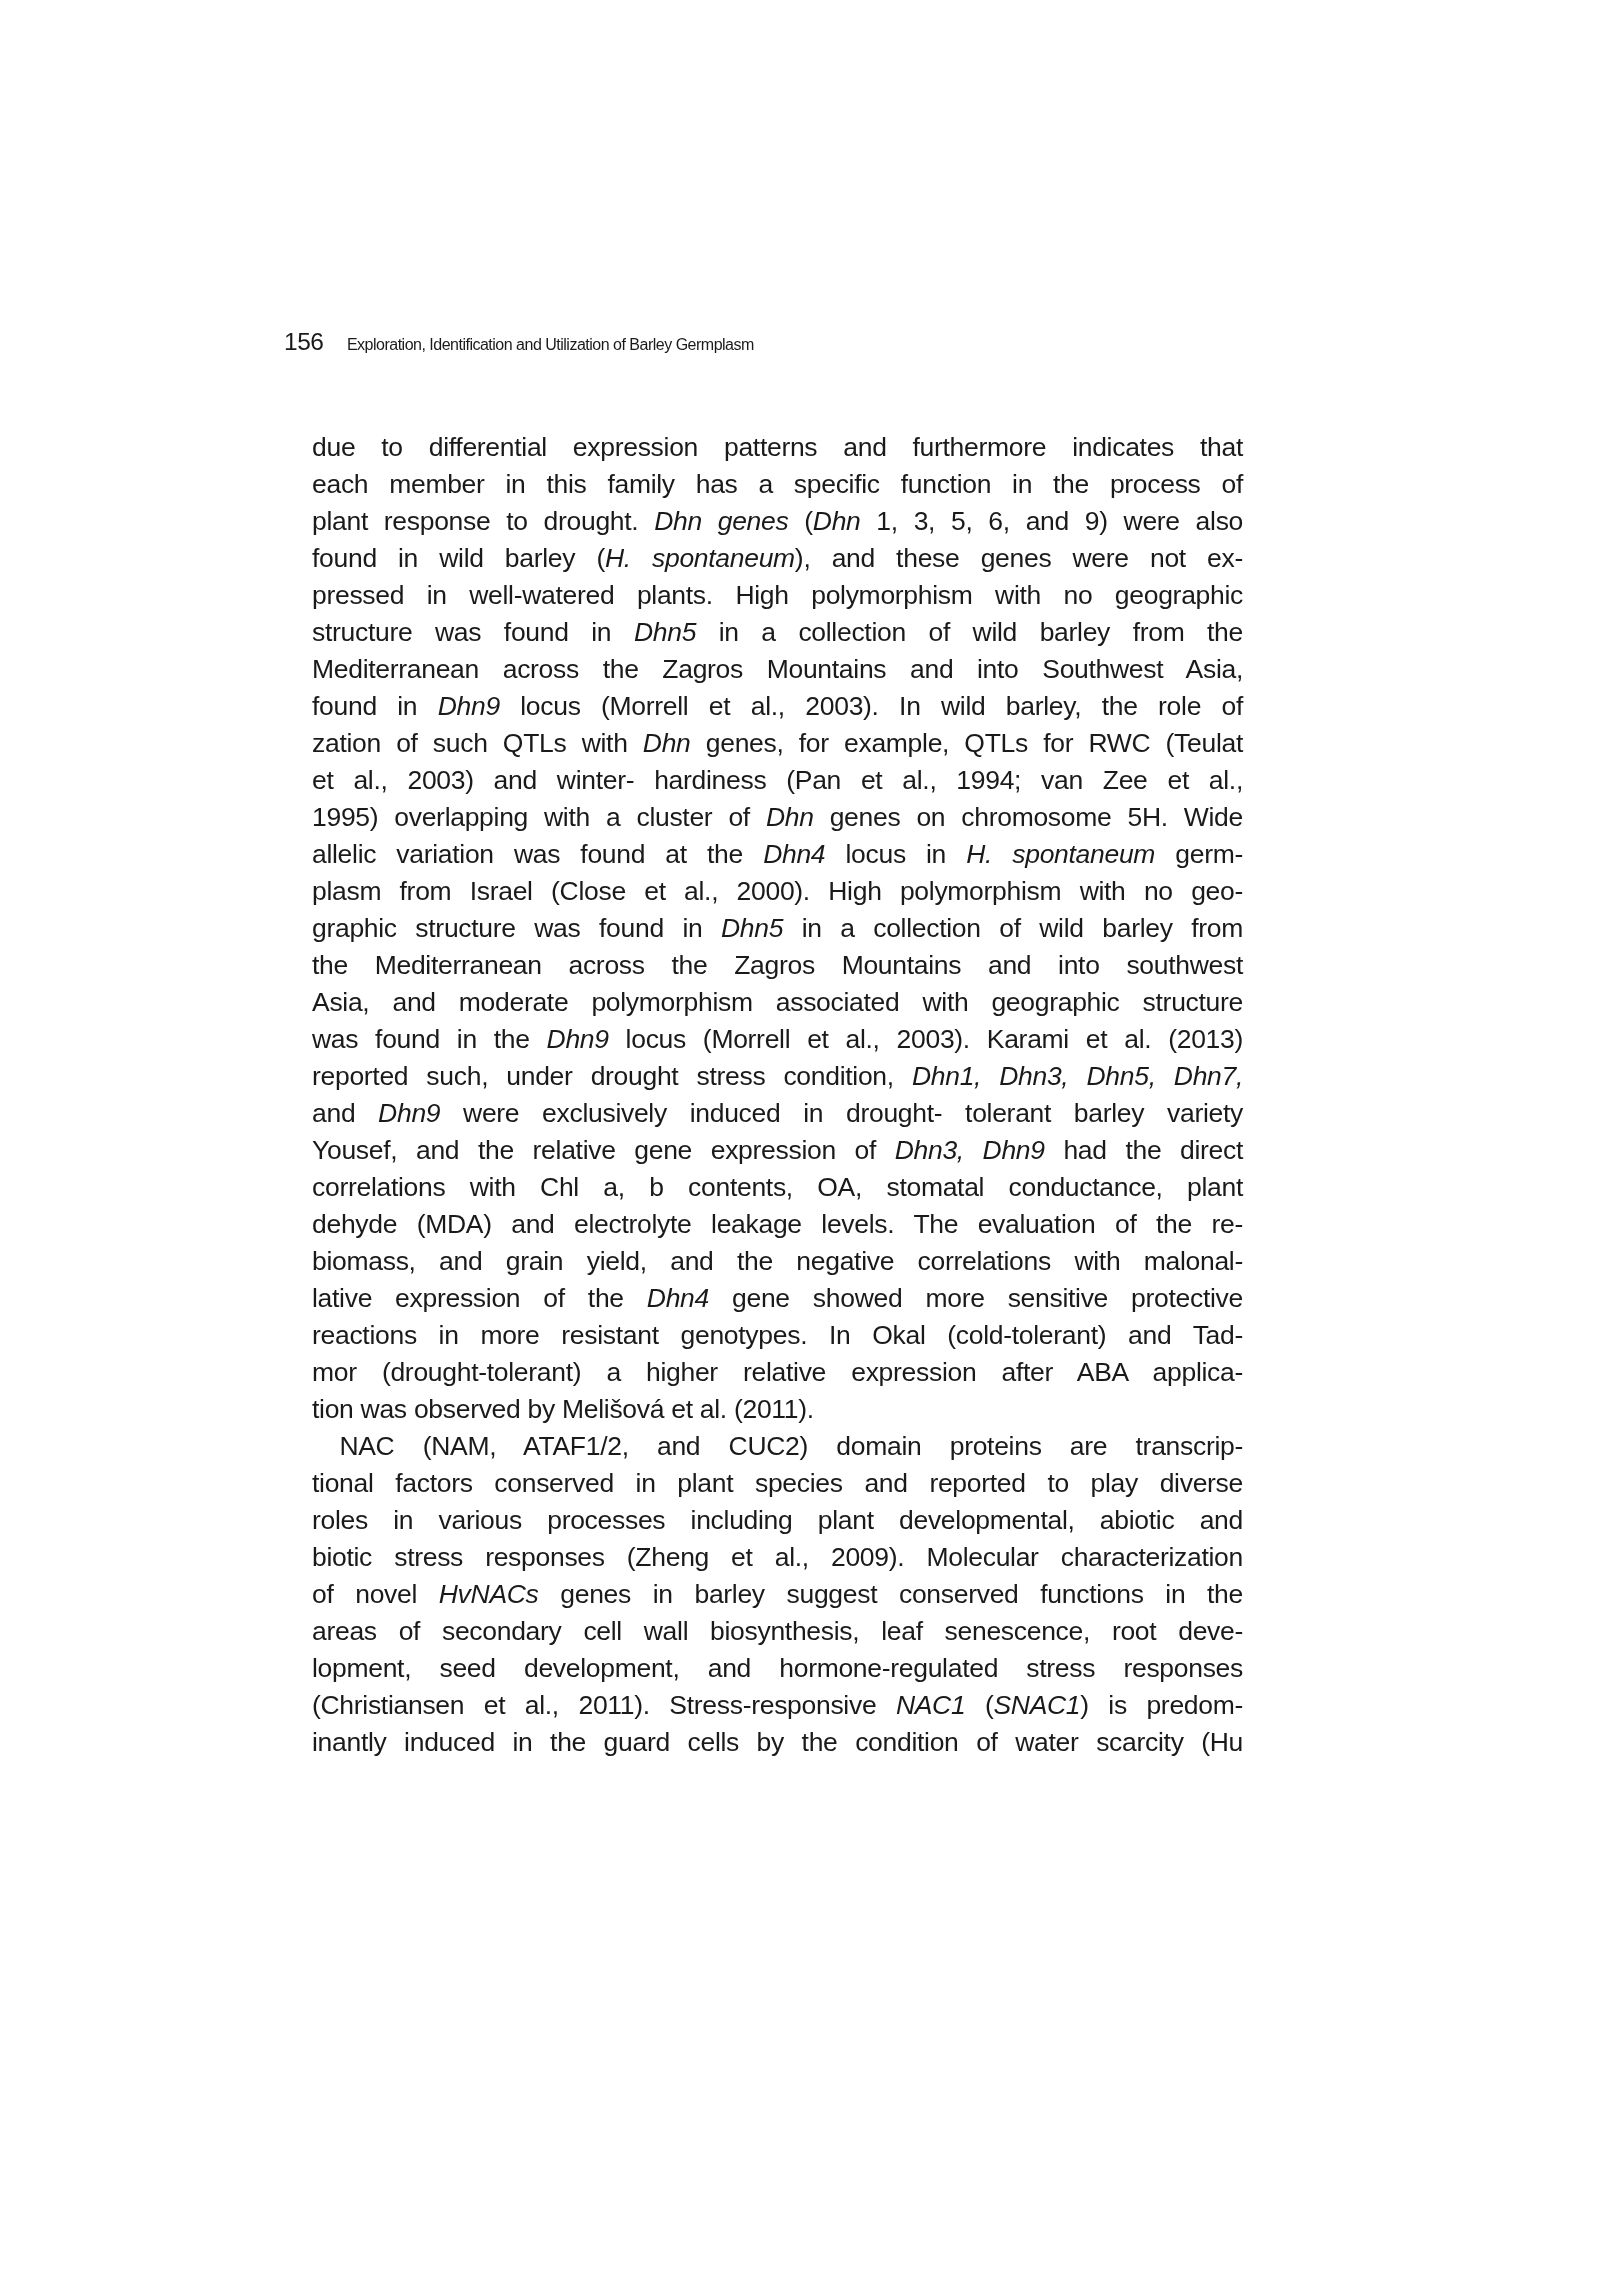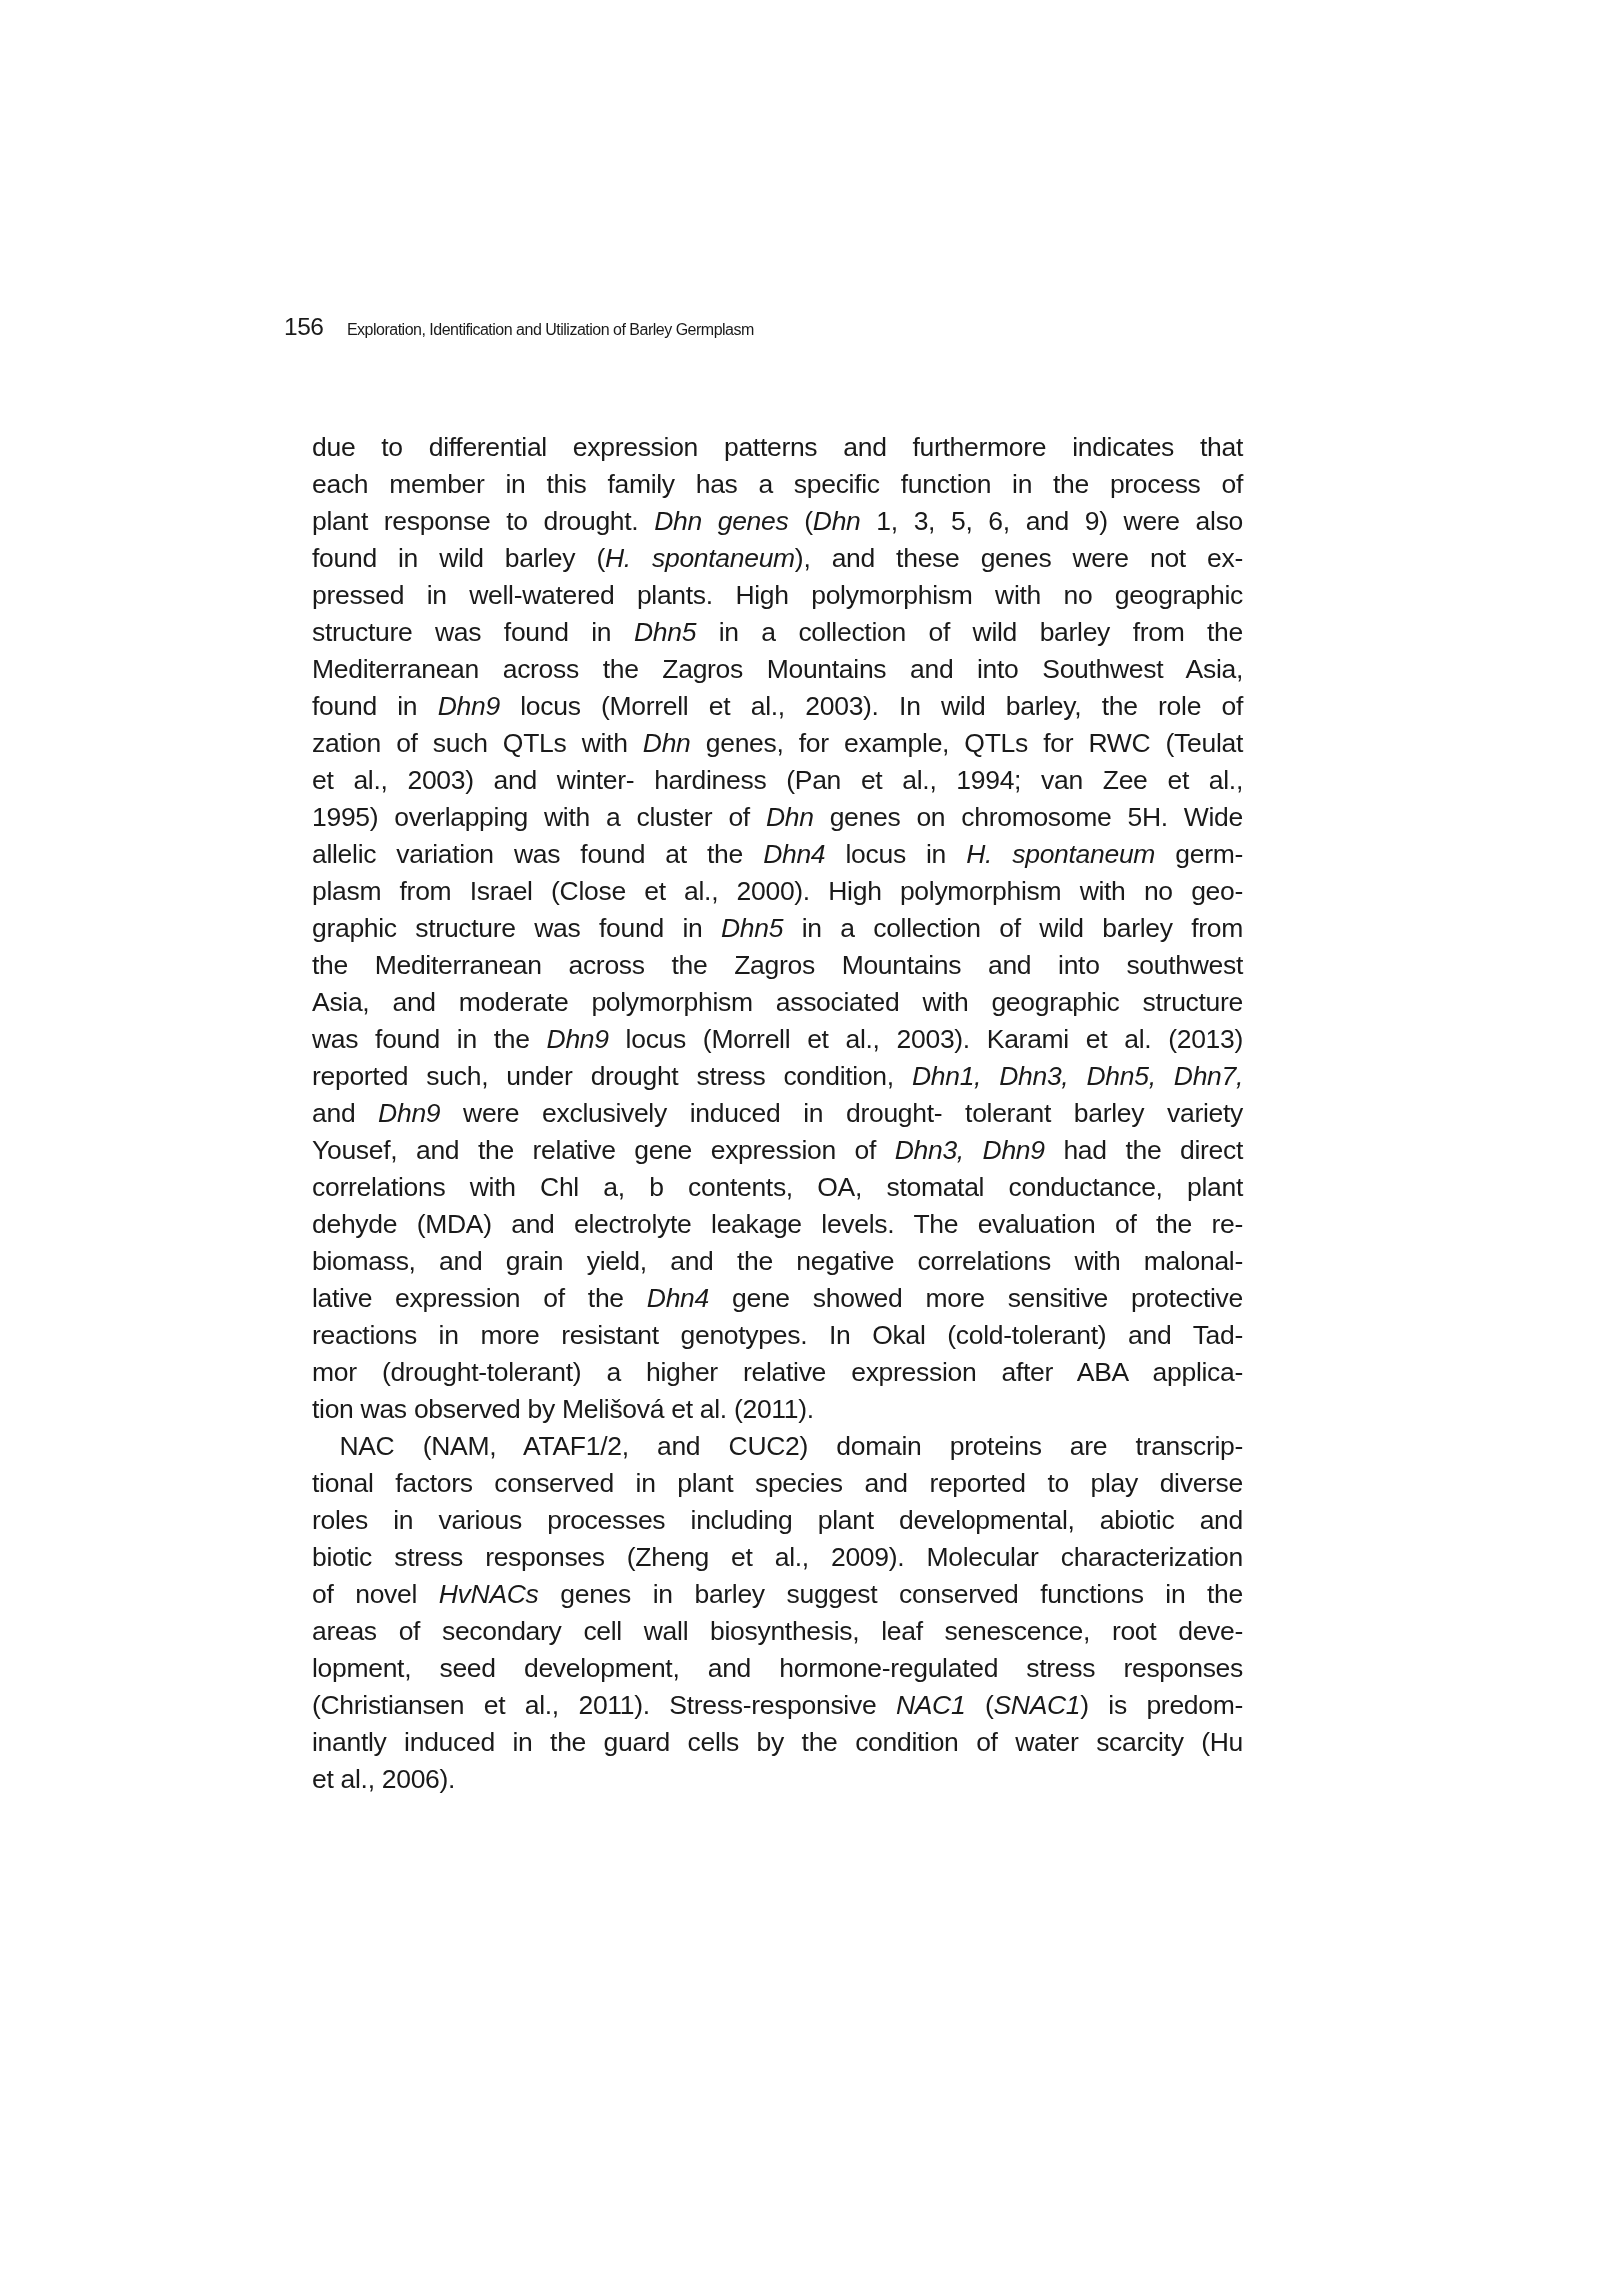--- a/index.html
+++ b/index.html
@@ -11,21 +11,21 @@
     position: relative;
     width: 1620px;
     height: 2292px;
     background: var(--page-bg, #ffffff);
     font-family: "Liberation Sans", "DejaVu Sans", sans-serif;
     color: var(--text-color, #1a1a1a);
     overflow: hidden;
   }
   .running-head {
     position: absolute;
-    top: 313px;
+    top: 328px;
     left: 284px;
     display: flex;
     align-items: baseline;
     gap: 23.5px;
     letter-spacing: -0.5px;
     white-space: nowrap;
   }
   .pagenum {
     font-size: 24.5px;
   }
@@ -97,16 +97,15 @@
       <div class="line last"><span>tion was observed by Melišová et al. (2011).</span></div>
       <div class="line indent"><span>NAC (NAM, ATAF1/2, and CUC2) domain proteins are transcrip-</span></div>
       <div class="line"><span>tional factors conserved in plant species and reported to play diverse</span></div>
       <div class="line"><span>roles in various processes including plant developmental, abiotic and</span></div>
       <div class="line"><span>biotic stress responses (Zheng et al., 2009). Molecular characterization</span></div>
       <div class="line"><span>of novel </span><em>HvNACs</em><span> genes in barley suggest conserved functions in the</span></div>
       <div class="line"><span>areas of secondary cell wall biosynthesis, leaf senescence, root deve-</span></div>
       <div class="line"><span>lopment, seed development, and hormone-regulated stress responses</span></div>
       <div class="line"><span>(Christiansen et al., 2011). Stress-responsive </span><em>NAC1</em><span> (</span><em>SNAC1</em><span>) is predom-</span></div>
       <div class="line"><span>inantly induced in the guard cells by the condition of water scarcity (Hu</span></div>
-      <div class="line last"><span>et al., 2006).</span></div>
     </main>
 </div>
 
 
 </body></html>

